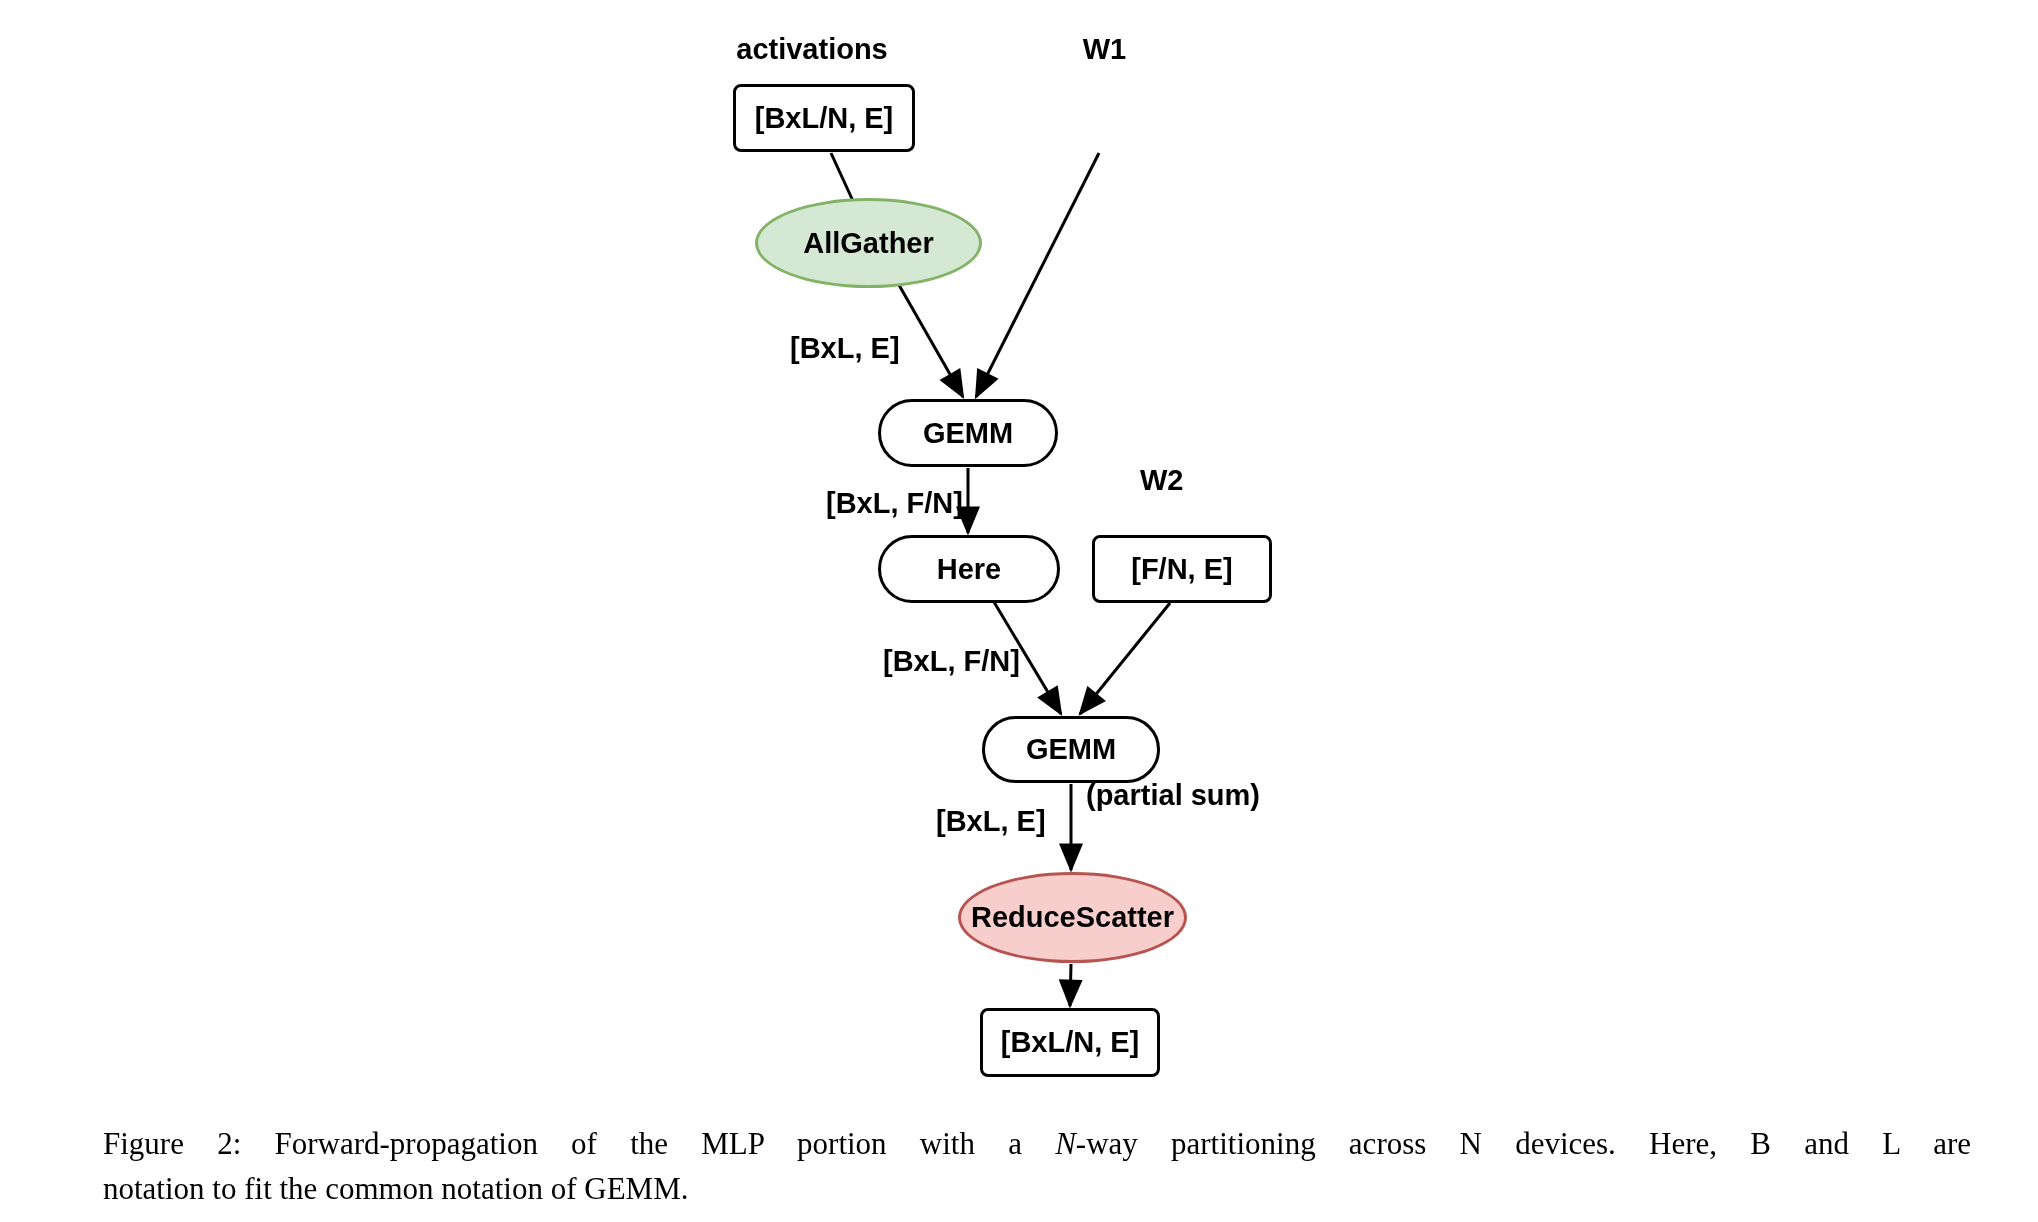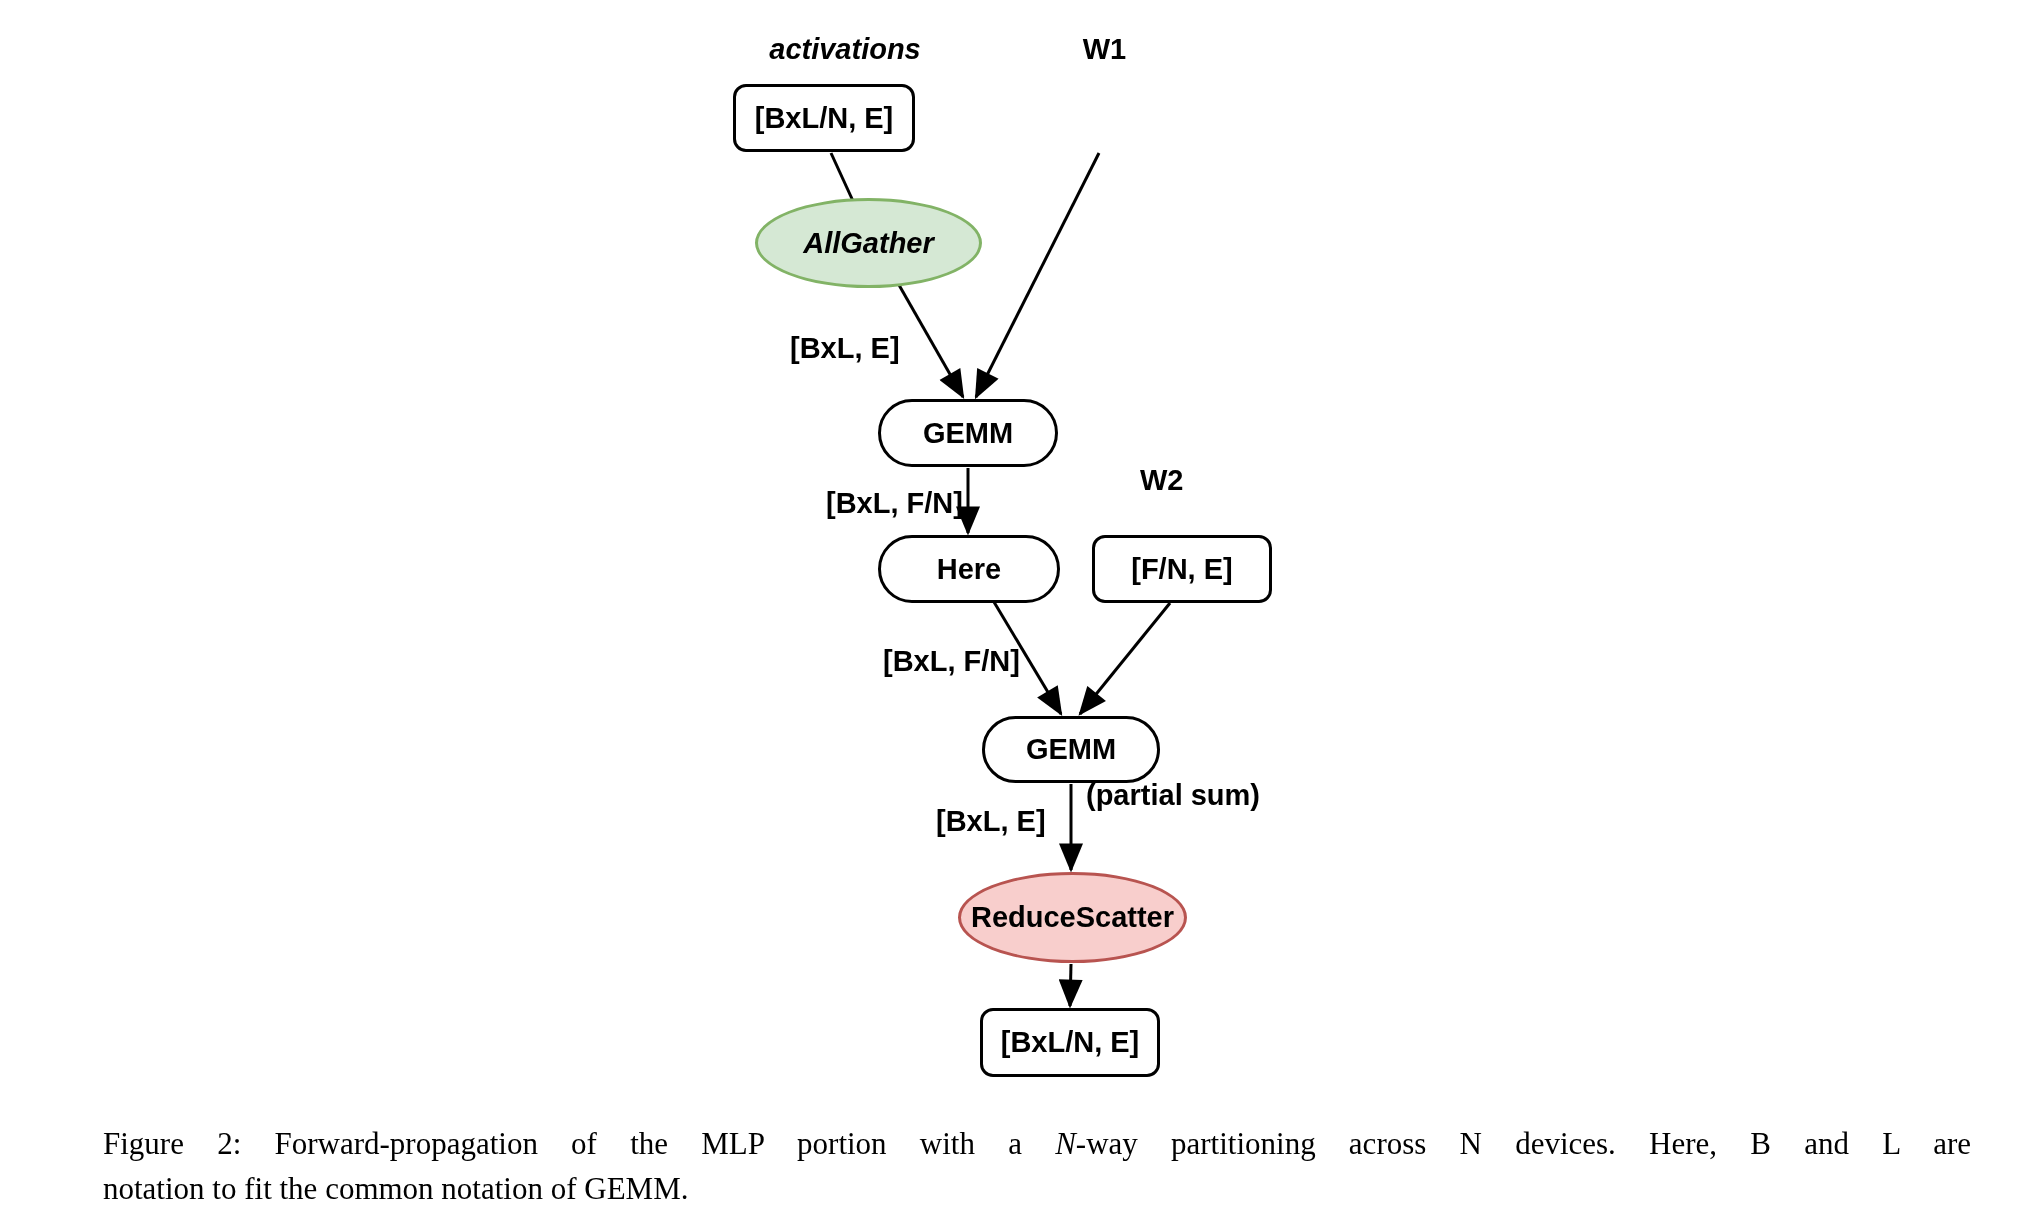--- a/index.html
+++ b/index.html
@@ -6,24 +6,24 @@
   .page {
     position:relative; width:2038px; height:1222px; background:#ffffff;
     font-family:"Liberation Sans", sans-serif; overflow:hidden; color:#000;
   }
   .edges { position:absolute; left:0; top:0; width:2038px; height:1222px; }
   .edges line { stroke:#000; stroke-width:3; }
   .node {
     position:absolute; display:flex; align-items:center; justify-content:center;
     font-weight:bold; font-size:29px; box-sizing:border-box; text-align:center;
   }
-  .rect  { background:#fff; border:3px solid #000; border-radius:13px; }
+  .rect  { background:#fff; border:3px solid #000; border-radius:8px; }
   .pill  { background:#fff; border:3px solid #000; border-radius:36px; }
   .ellipse { border-radius:50%; }
-  .ellipse.green { background:var(--allgather-fill,#d5e8d4); border:3px solid var(--allgather-stroke,#82b366);font-style:italic; }
+  .ellipse.green { background:var(--allgather-fill,#d5e8d4); border:3px solid var(--allgather-stroke,#82b366); }
   .ellipse.red   { background:var(--reducescatter-fill,#f8cecc); border:3px solid var(--reducescatter-stroke,#b85450); }
   .lbl { position:absolute; font-weight:bold; font-size:29px; white-space:nowrap; }
   .lbl.center { text-align:center; }
   .caption {
     position:absolute; left:103px; top:1121px; width:1868px;
     font-family:"Liberation Serif", serif; font-size:31px; line-height:45px;
   }
   .cap-line1 { text-align:justify; text-align-last:justify; }
   .it { font-style:italic; }
 </style>
@@ -41,21 +41,21 @@
     <line x1="831" y1="153" x2="853" y2="201"></line>
     <line x1="899" y1="285" x2="963" y2="397" marker-end="url(#arrow)"></line>
     <line x1="1099" y1="153" x2="976" y2="397" marker-end="url(#arrow)"></line>
     <line x1="968" y1="468" x2="968" y2="533" marker-end="url(#arrow)"></line>
     <line x1="994" y1="602" x2="1061" y2="714" marker-end="url(#arrow)"></line>
     <line x1="1170" y1="603" x2="1080" y2="714" marker-end="url(#arrow)"></line>
     <line x1="1071" y1="784" x2="1071" y2="870" marker-end="url(#arrow)"></line>
     <line x1="1071" y1="964" x2="1070" y2="1006" marker-end="url(#arrow)"></line>
   </svg>
 
-  <div class="lbl center" style="left:754px; top:33px; width:182px;font-style:italic;">activations</div>
+  <div class="lbl center" style="left:721px; top:33px; width:182px;">activations</div>
   <div class="lbl center" style="left:1013px; top:33px; width:183px;">W1</div>
 
   <div class="node rect" style="left:733px; top:84px; width:182px; height:68px;">[BxL/N, E]</div>
 
   <div class="node ellipse green" style="left:755px; top:198px; width:227px; height:90px;">AllGather</div>
 
   <div class="lbl" style="left:790px; top:332px;">[BxL, E]</div>
 
   <div class="node pill" style="left:878px; top:399px; width:180px; height:68px;">GEMM</div>
 

